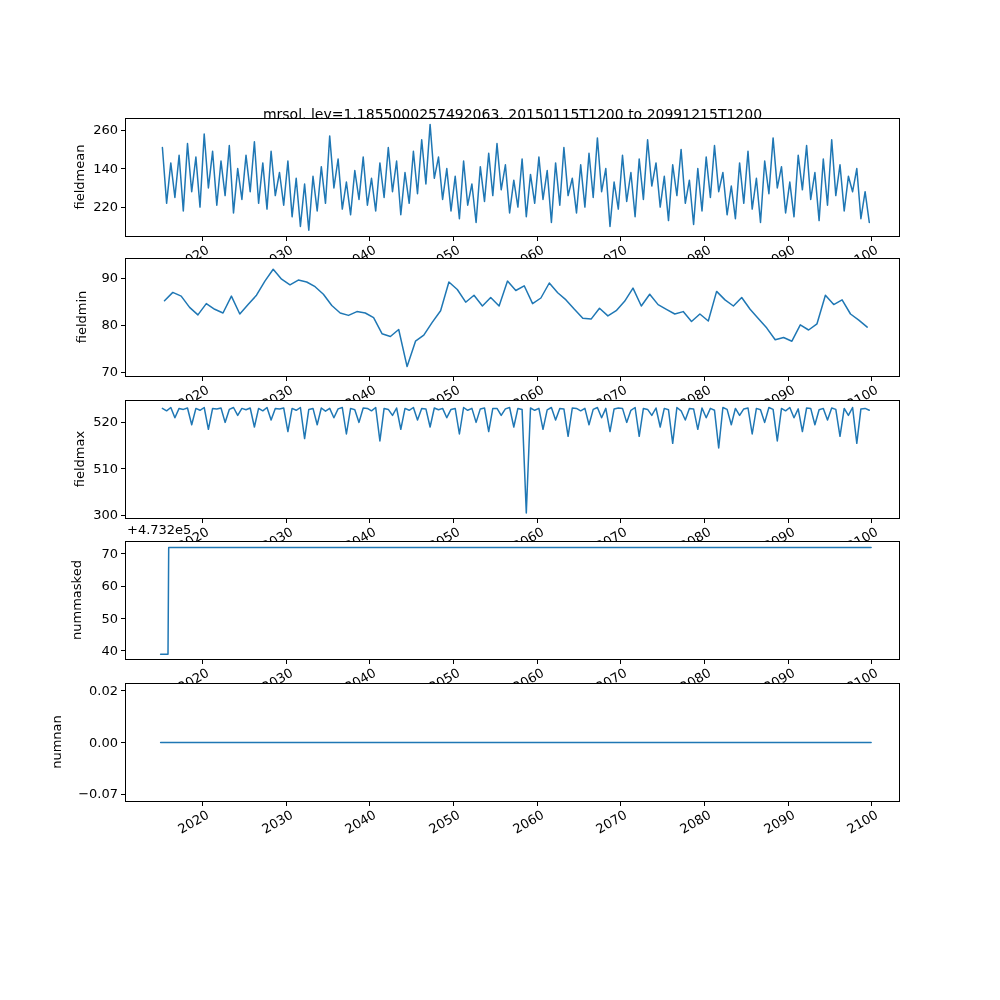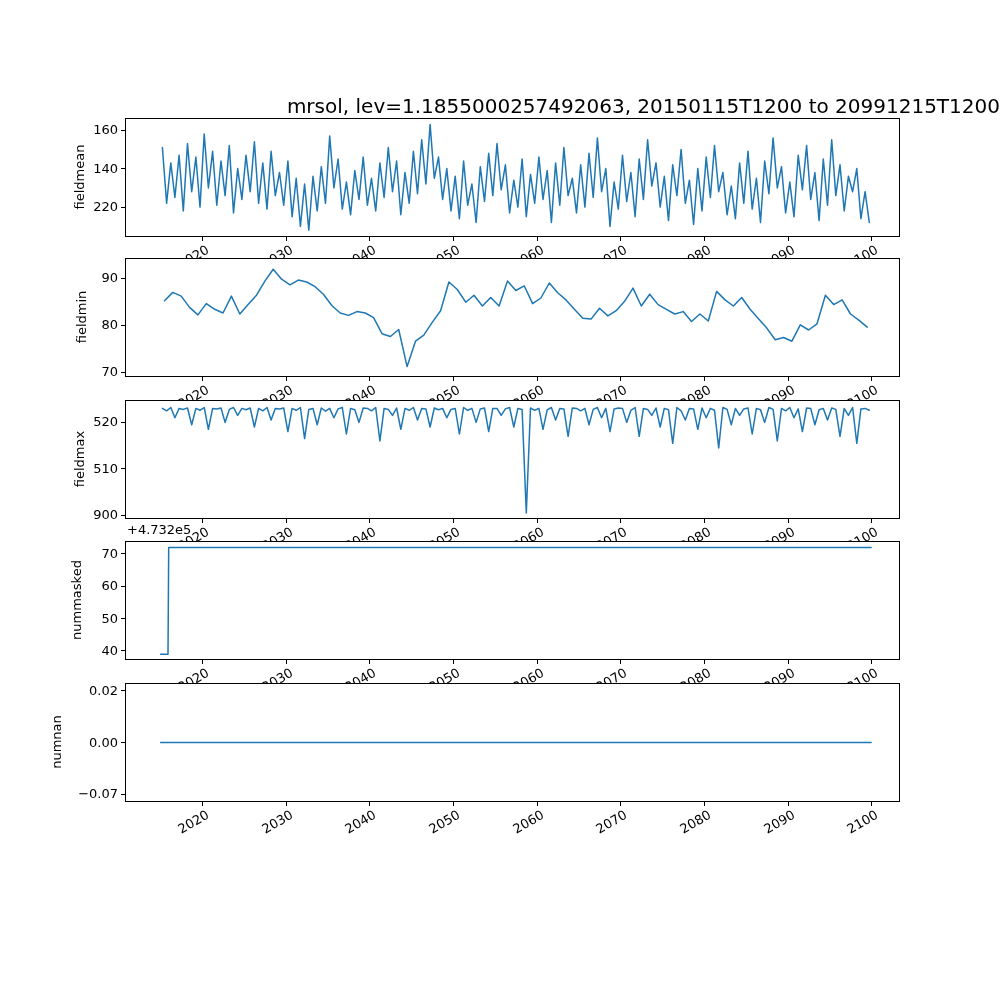--- a/index.html
+++ b/index.html
@@ -1,19 +1,19 @@
 <!DOCTYPE html>
 <html><head>
 <meta charset="utf-8">
 <style>
   html,body{margin:0;padding:0;background:#fff;}
   #figure{position:relative;width:1000px;height:1000px;background:#ffffff;
           font-family:"DejaVu Sans","Liberation Sans",sans-serif;color:#000;overflow:hidden;}
-  .title{position:absolute;left:25px;width:975px;top:97px;text-align:right;
-         font-size:20px;line-height:18px;}
+  .title{position:absolute;left:25px;width:975px;top:105px;text-align:center;
+         font-size:14px;line-height:18px;}
   .layer{position:absolute;left:0;top:0;}
   .axes{position:absolute;border:1px solid #000;background:#ffffff;box-sizing:content-box;}
   .axes svg{display:block;}
   .ylabel{position:absolute;font-size:13px;line-height:16px;text-align:center;
           transform:rotate(-90deg);white-space:nowrap;}
   .ytick{position:absolute;width:4px;height:1px;background:#000;}
   .yticklabel{position:absolute;width:60px;text-align:right;font-size:13px;line-height:16px;}
   .xtick{position:absolute;width:1px;height:4px;background:#000;}
   .xticklabel{position:absolute;width:40px;text-align:right;font-size:13px;line-height:15px;
               transform-origin:100% 0;transform:rotate(-30deg);white-space:nowrap;}
@@ -28,21 +28,21 @@
   <div class="title">mrsol, lev=1.1855000257492063, 20150115T1200 to 20991215T1200</div>
 
   <div class="layer" id="layer0">
     <div class="ylabel" id="ylab0" style="width: 140px; left: 10px; top: 168.5px;">fieldmean</div>
     <div class="decor" id="decor0">
         <div class="ytick" style="left: 121px; top: 206.635px;"></div>
         <div class="yticklabel" style="left: 58px; top: 199.135px;">220</div>
         <div class="ytick" style="left: 121px; top: 168.148px;"></div>
         <div class="yticklabel" style="left: 58px; top: 160.648px;">140</div>
         <div class="ytick" style="left: 121px; top: 129.661px;"></div>
-        <div class="yticklabel" style="left: 58px; top: 122.161px;">160</div>
+        <div class="yticklabel" style="left: 58px; top: 122.161px;">260</div>
         <div class="xtick" style="left: 202.129px; top: 237px;"></div>
         <div class="xticklabel" style="left: 164.129px; top: 242px;">2020</div>
         <div class="xtick" style="left: 285.787px; top: 237px;"></div>
         <div class="xticklabel" style="left: 247.787px; top: 242px;">2030</div>
         <div class="xtick" style="left: 369.445px; top: 237px;"></div>
         <div class="xticklabel" style="left: 331.445px; top: 242px;">2040</div>
         <div class="xtick" style="left: 453.103px; top: 237px;"></div>
         <div class="xticklabel" style="left: 415.103px; top: 242px;">2050</div>
         <div class="xtick" style="left: 536.761px; top: 237px;"></div>
         <div class="xticklabel" style="left: 498.761px; top: 242px;">2060</div>
@@ -94,21 +94,21 @@
       <svg id="svg1" width="773" height="117" viewBox="0 0 773 117">
           <polyline id="line1" fill="none" stroke-width="1.5" stroke-linejoin="round" stroke-linecap="round" points="38.5,41.8 46.8,33.4 55.2,37.1 63.6,48.4 71.9,55.9 80.3,44.6 88.7,50.3 97.0,54.0 105.4,37.1 113.8,55.0 122.1,45.6 130.5,36.2 138.9,22.1 147.2,10.3 155.6,20.2 164.0,25.8 172.3,21.1 180.7,23.0 189.1,27.7 197.4,35.2 205.8,46.5 214.2,54.0 222.5,56.4 230.9,52.6 239.3,54.0 247.6,58.7 256.0,74.7 264.4,77.5 272.7,70.5 281.1,107.6 289.5,82.2 297.8,76.1 306.2,63.4 314.6,51.7 322.9,23.0 331.3,30.5 339.7,43.2 348.0,36.2 356.4,47.0 364.7,38.5 373.1,47.0 381.5,22.1 389.8,31.5 398.2,26.8 406.6,44.6 414.9,39.0 423.3,24.0 431.7,33.8 440.0,40.9 448.4,50.3 456.8,59.2 465.1,60.1 473.5,49.3 481.9,56.9 490.2,51.7 498.6,42.3 507.0,29.1 515.3,47.0 523.7,35.2 532.1,45.6 540.4,50.3 548.8,55.0 557.2,52.6 565.5,62.5 573.9,55.0 582.3,62.0 590.6,32.4 599.0,40.9 607.4,47.0 615.7,38.5 624.1,50.3 632.5,59.7 640.8,69.1 649.2,80.8 657.6,78.5 665.9,82.2 674.3,65.8 682.6,71.0 691.0,64.8 699.4,36.2 707.7,45.6 716.1,40.9 724.5,55.0 732.8,61.1 741.2,68.1" stroke="#1f77b4"></polyline>
         </svg>
     </div>
   </div>
 
   <div class="layer" id="layer2">
     <div class="ylabel" id="ylab2" style="width: 140px; left: 10px; top: 450.5px;">fieldmax</div>
     <div class="decor" id="decor2">
         <div class="ytick" style="left: 121px; top: 514.714px;"></div>
-        <div class="yticklabel" style="left: 58px; top: 507.214px;">900</div>
+        <div class="yticklabel" style="left: 58px; top: 507.214px;">300</div>
         <div class="ytick" style="left: 121px; top: 468.286px;"></div>
         <div class="yticklabel" style="left: 58px; top: 460.786px;">510</div>
         <div class="ytick" style="left: 121px; top: 421.857px;"></div>
         <div class="yticklabel" style="left: 58px; top: 414.357px;">520</div>
         <div class="xtick" style="left: 202.129px; top: 519px;"></div>
         <div class="xticklabel" style="left: 164.129px; top: 524px;">2020</div>
         <div class="xtick" style="left: 285.787px; top: 519px;"></div>
         <div class="xticklabel" style="left: 247.787px; top: 524px;">2030</div>
         <div class="xtick" style="left: 369.445px; top: 519px;"></div>
         <div class="xticklabel" style="left: 331.445px; top: 524px;">2040</div>

